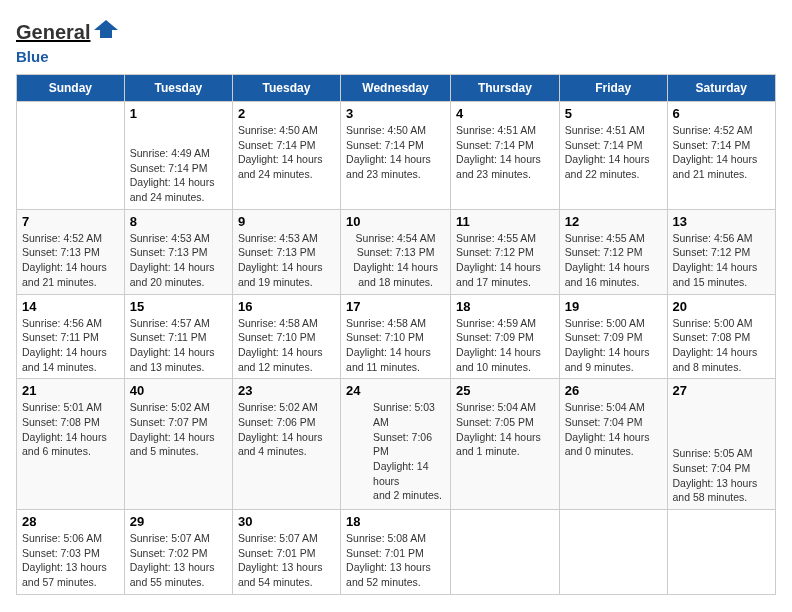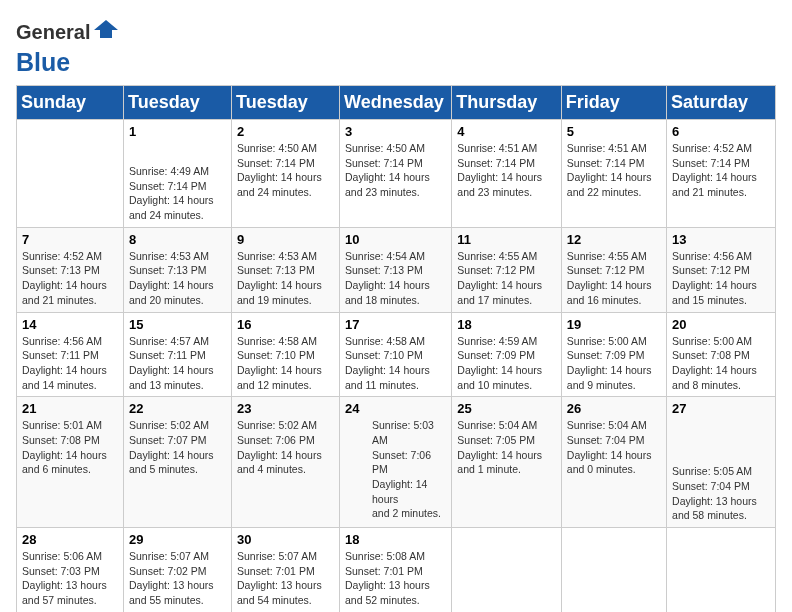--- a/index.html
+++ b/index.html
@@ -17,20 +17,21 @@
       margin-bottom: 4px;
     }
     .logo {
       display: flex;
       flex-direction: column;
       align-items: flex-start;
     }
     .logo-row {
       display: flex;
       align-items: center;
+      text-decoration: underline;
     }
     .month-title {
       font-size: 36px;
       font-weight: bold;
       color: #333;
       text-align: right;
     }
     .subtitle {
       font-size: 16px;
       text-align: center;
@@ -40,22 +41,22 @@
     }
     table {
       width: 100%;
       border-collapse: collapse;
       font-size: 11px;
     }
     thead tr th {
       background: #1a5ba6;
       color: #fff;
       padding: 6px 4px;
-      text-align: left;
-      font-size: 18px;
+      text-align: center;
+      font-size: 12px;
       font-weight: bold;
       border: 1px solid #ccc;
     }
     tbody tr td {
       border: 1px solid #ccc;
       vertical-align: top;
       padding: 4px 5px;
       min-height: 70px;
       width: 113px;
     }
@@ -86,21 +87,21 @@
       <div style="display:flex;align-items:center;">
         <span style="font-size:20px;font-weight:bold;color:#333;">General</span>
         <span style="display:inline-block;margin-left:2px;">
           <svg width="28" height="28" viewBox="0 0 28 28">
             <polygon points="14,4 26,14 20,14 20,22 8,22 8,14 2,14" fill="#1a5ba6"></polygon>
           </svg>
         </span>
       </div>
     </div>
     <div>
-      <span style="font-size:25px;font-weight:bold;color:#1a5ba6;">Blue</span>
+      <span style="font-size:15px;font-weight:bold;color:#1a5ba6;">Blue</span>
     </div>
   </div>
   <div style="text-align:right;">
     <div class="month-title"></div>
   </div>
 </div>
 
 <div class="subtitle"></div>
 
 <table>
@@ -178,21 +179,21 @@
         </td>
         <td>
           <span class="day-num">9</span>
           <div class="day-info" style="white-space: pre-line;">Sunrise: 4:53 AM
 Sunset: 7:13 PM
 Daylight: 14 hours
 and 19 minutes.</div>
         </td>
         <td>
           <span class="day-num">10</span>
-          <div class="day-info" style="white-space: pre-line;">Sunrise: 4:54 AM
+          <div class="day-info" style="white-space: pre-line; text-align: center;">Sunrise: 4:54 AM
 Sunset: 7:13 PM
 Daylight: 14 hours
 and 18 minutes.</div>
         </td>
         <td>
           <span class="day-num">11</span>
           <div class="day-info" style="white-space: pre-line;">Sunrise: 4:55 AM
 Sunset: 7:12 PM
 Daylight: 14 hours
 and 17 minutes.</div>
@@ -265,21 +266,21 @@
       </tr>
       <tr>
         <td>
           <span class="day-num">21</span>
           <div class="day-info" style="white-space: pre-line;">Sunrise: 5:01 AM
 Sunset: 7:08 PM
 Daylight: 14 hours
 and 6 minutes.</div>
         </td>
         <td>
-          <span class="day-num">22</span>
+          <span class="day-num">40</span>
           <div class="day-info" style="white-space: pre-line;">Sunrise: 5:02 AM
 Sunset: 7:07 PM
 Daylight: 14 hours
 and 5 minutes.</div>
         </td>
         <td>
           <span class="day-num">23</span>
           <div class="day-info" style="white-space: pre-line;">Sunrise: 5:02 AM
 Sunset: 7:06 PM
 Daylight: 14 hours

